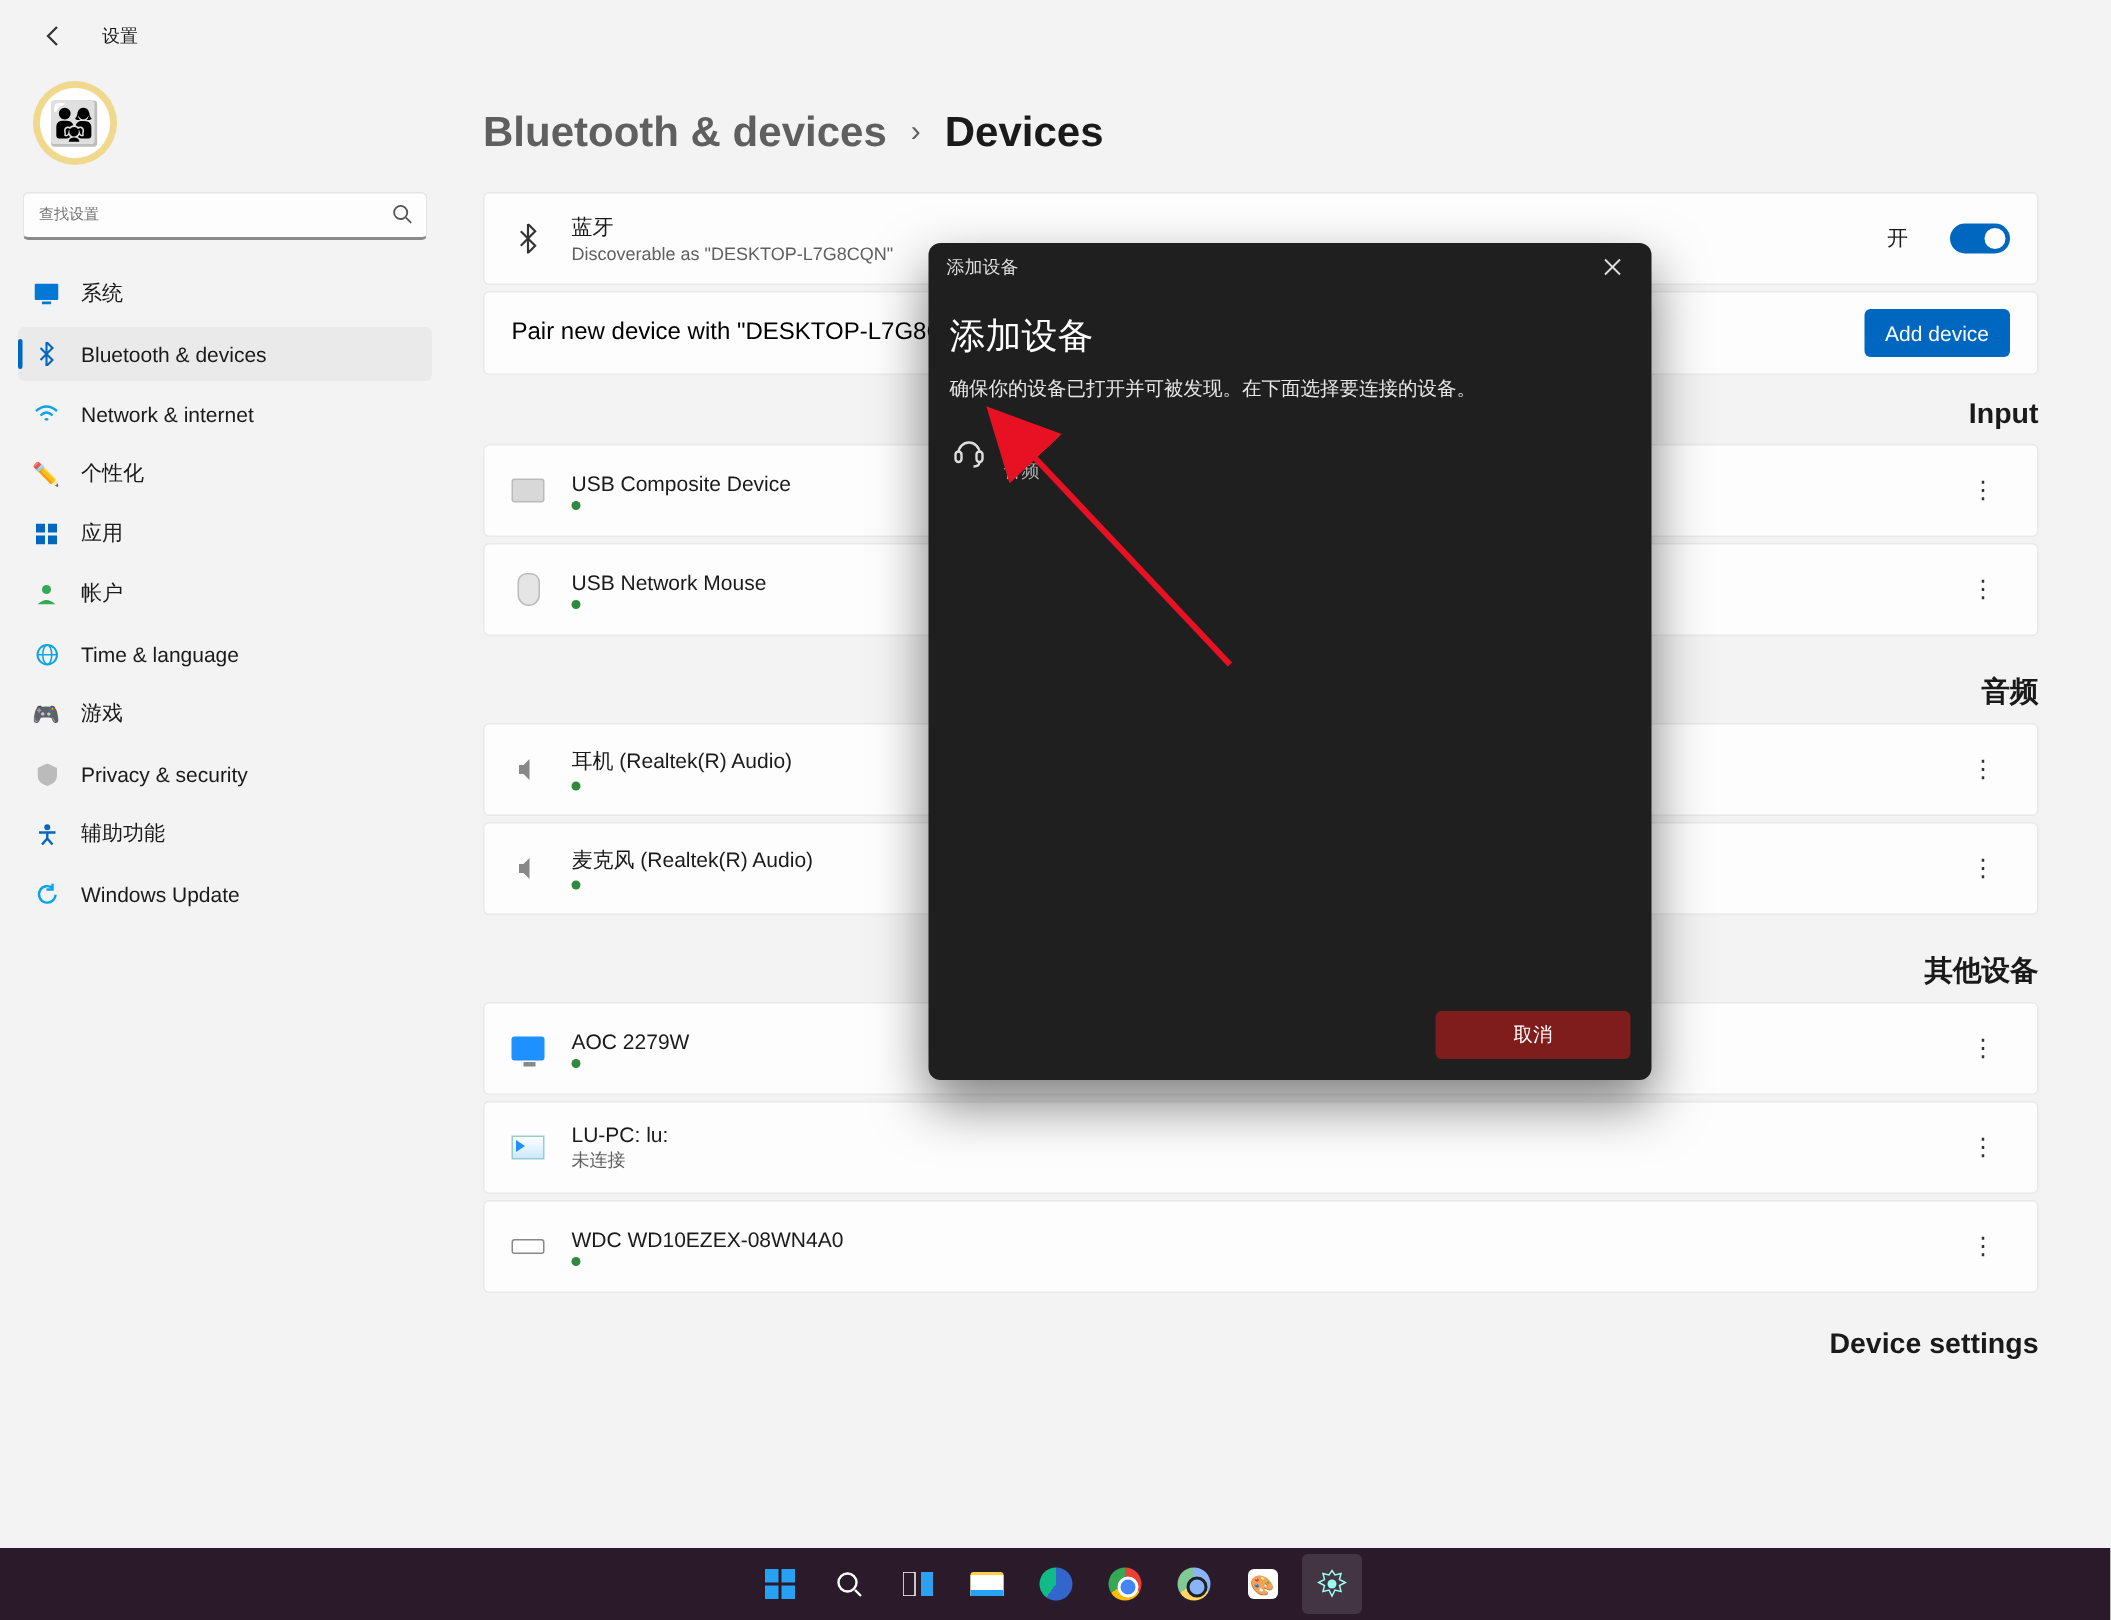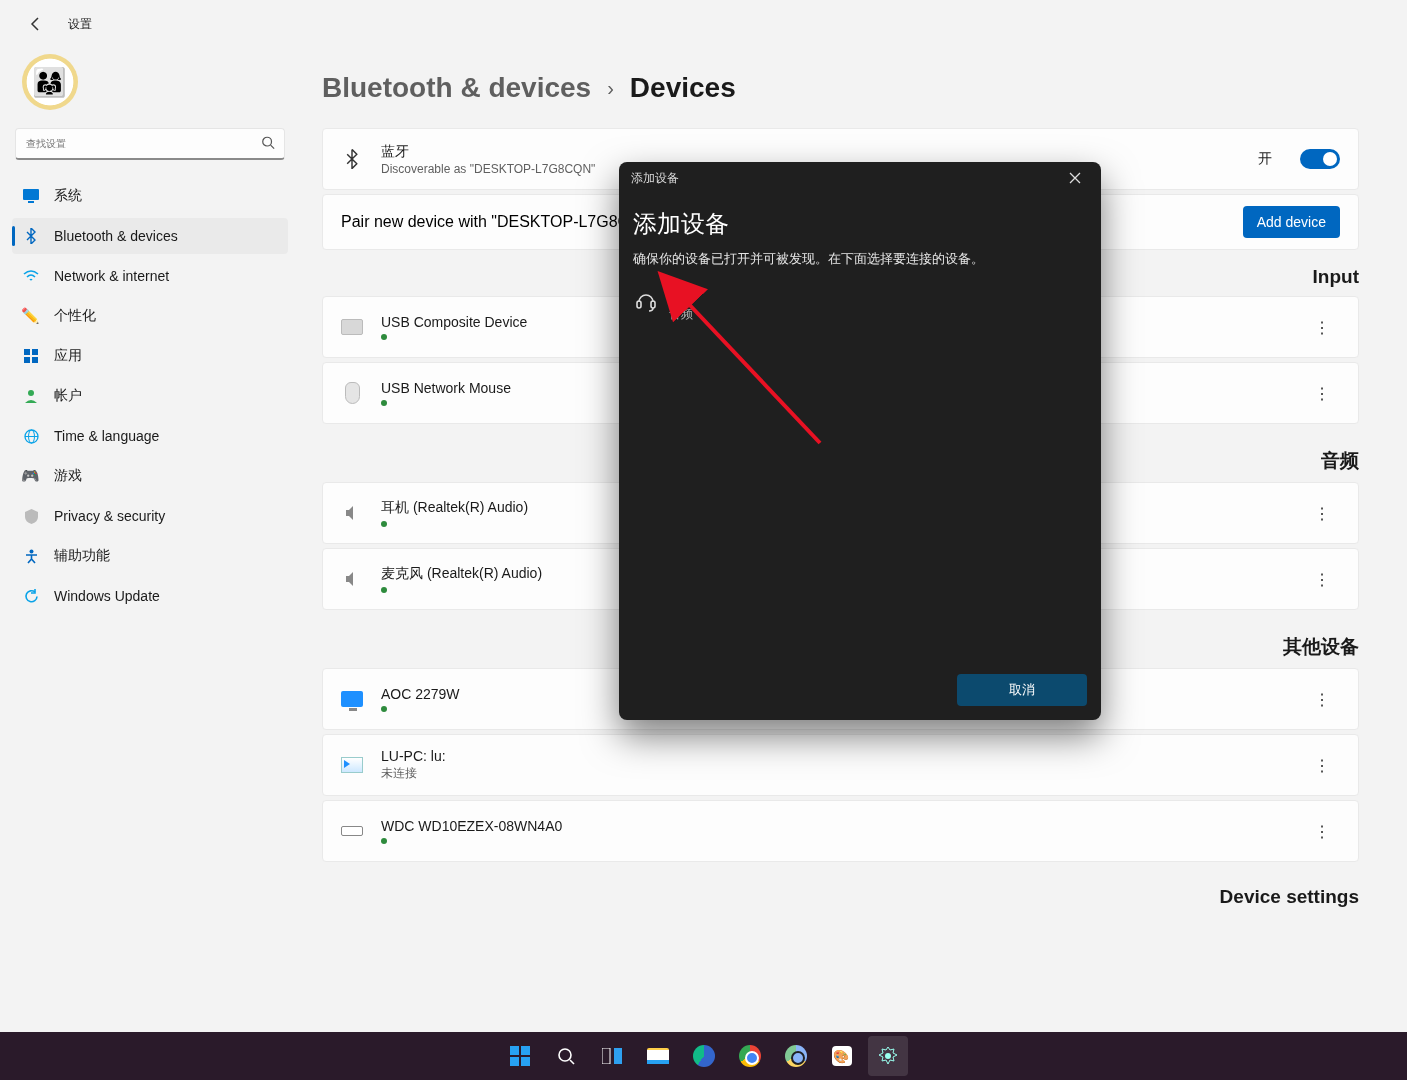--- a/index.html
+++ b/index.html
@@ -58,21 +58,21 @@
   .dlg-title{ font-size:12px; color:#ddd;}
   .dlg-close{ width:40px; height:28px; display:flex; align-items:center; justify-content:center; color:#ddd; cursor:pointer; border-radius:4px;}
   .dlg-body{ padding: 14px 14px 10px 14px; flex:1; display:flex; flex-direction:column;}
   .dlg-h1{ font-size:24px; font-weight:400; margin-bottom:10px;}
   .dlg-desc{ font-size:13px; color:#e6e6e6; margin-bottom:16px;}
   .dlg-dev{ display:flex; gap:12px; align-items:flex-start; padding:6px 2px; border-radius:4px; cursor:pointer;}
   .dlg-dev-ico{ width:22px; height:22px; display:flex; align-items:center; justify-content:center;}
   .dlg-dev-name{ font-size:14px;}
   .dlg-dev-type{ font-size:12px; color:#b0b0b0;}
   .dlg-footer{ padding:10px 14px 14px 14px; display:flex; justify-content:flex-end;}
-  .dlg-cancel{ background:#0c4a6e; color:#fff; border:none; height:32px; width:130px; border-radius:4px; font-size:13px; cursor:pointer;}
+  .dlg-cancel{ background:#7f1d1d; color:#fff; border:none; height:32px; width:130px; border-radius:4px; font-size:13px; cursor:pointer;}
   
   
   .arrow-svg{ position:absolute; left:655px; top:268px; pointer-events:none;}
   
   
   .taskbar{ position:absolute; left:0; right:0; bottom:0; height:48px; background:#2a1a2a; display:flex; align-items:center; justify-content:center; gap:6px;}
   .tb-item{ width:40px; height:40px; display:flex; align-items:center; justify-content:center; border-radius:4px; cursor:pointer; color:#fff; font-size:18px;}
   .tb-item.active{ background:rgba(255,255,255,0.12);}
   .win-logo{ display:grid; grid-template-columns:9px 9px; grid-template-rows:9px 9px; gap:2px;}
   .win-logo span{ background:#27a1f2;}

